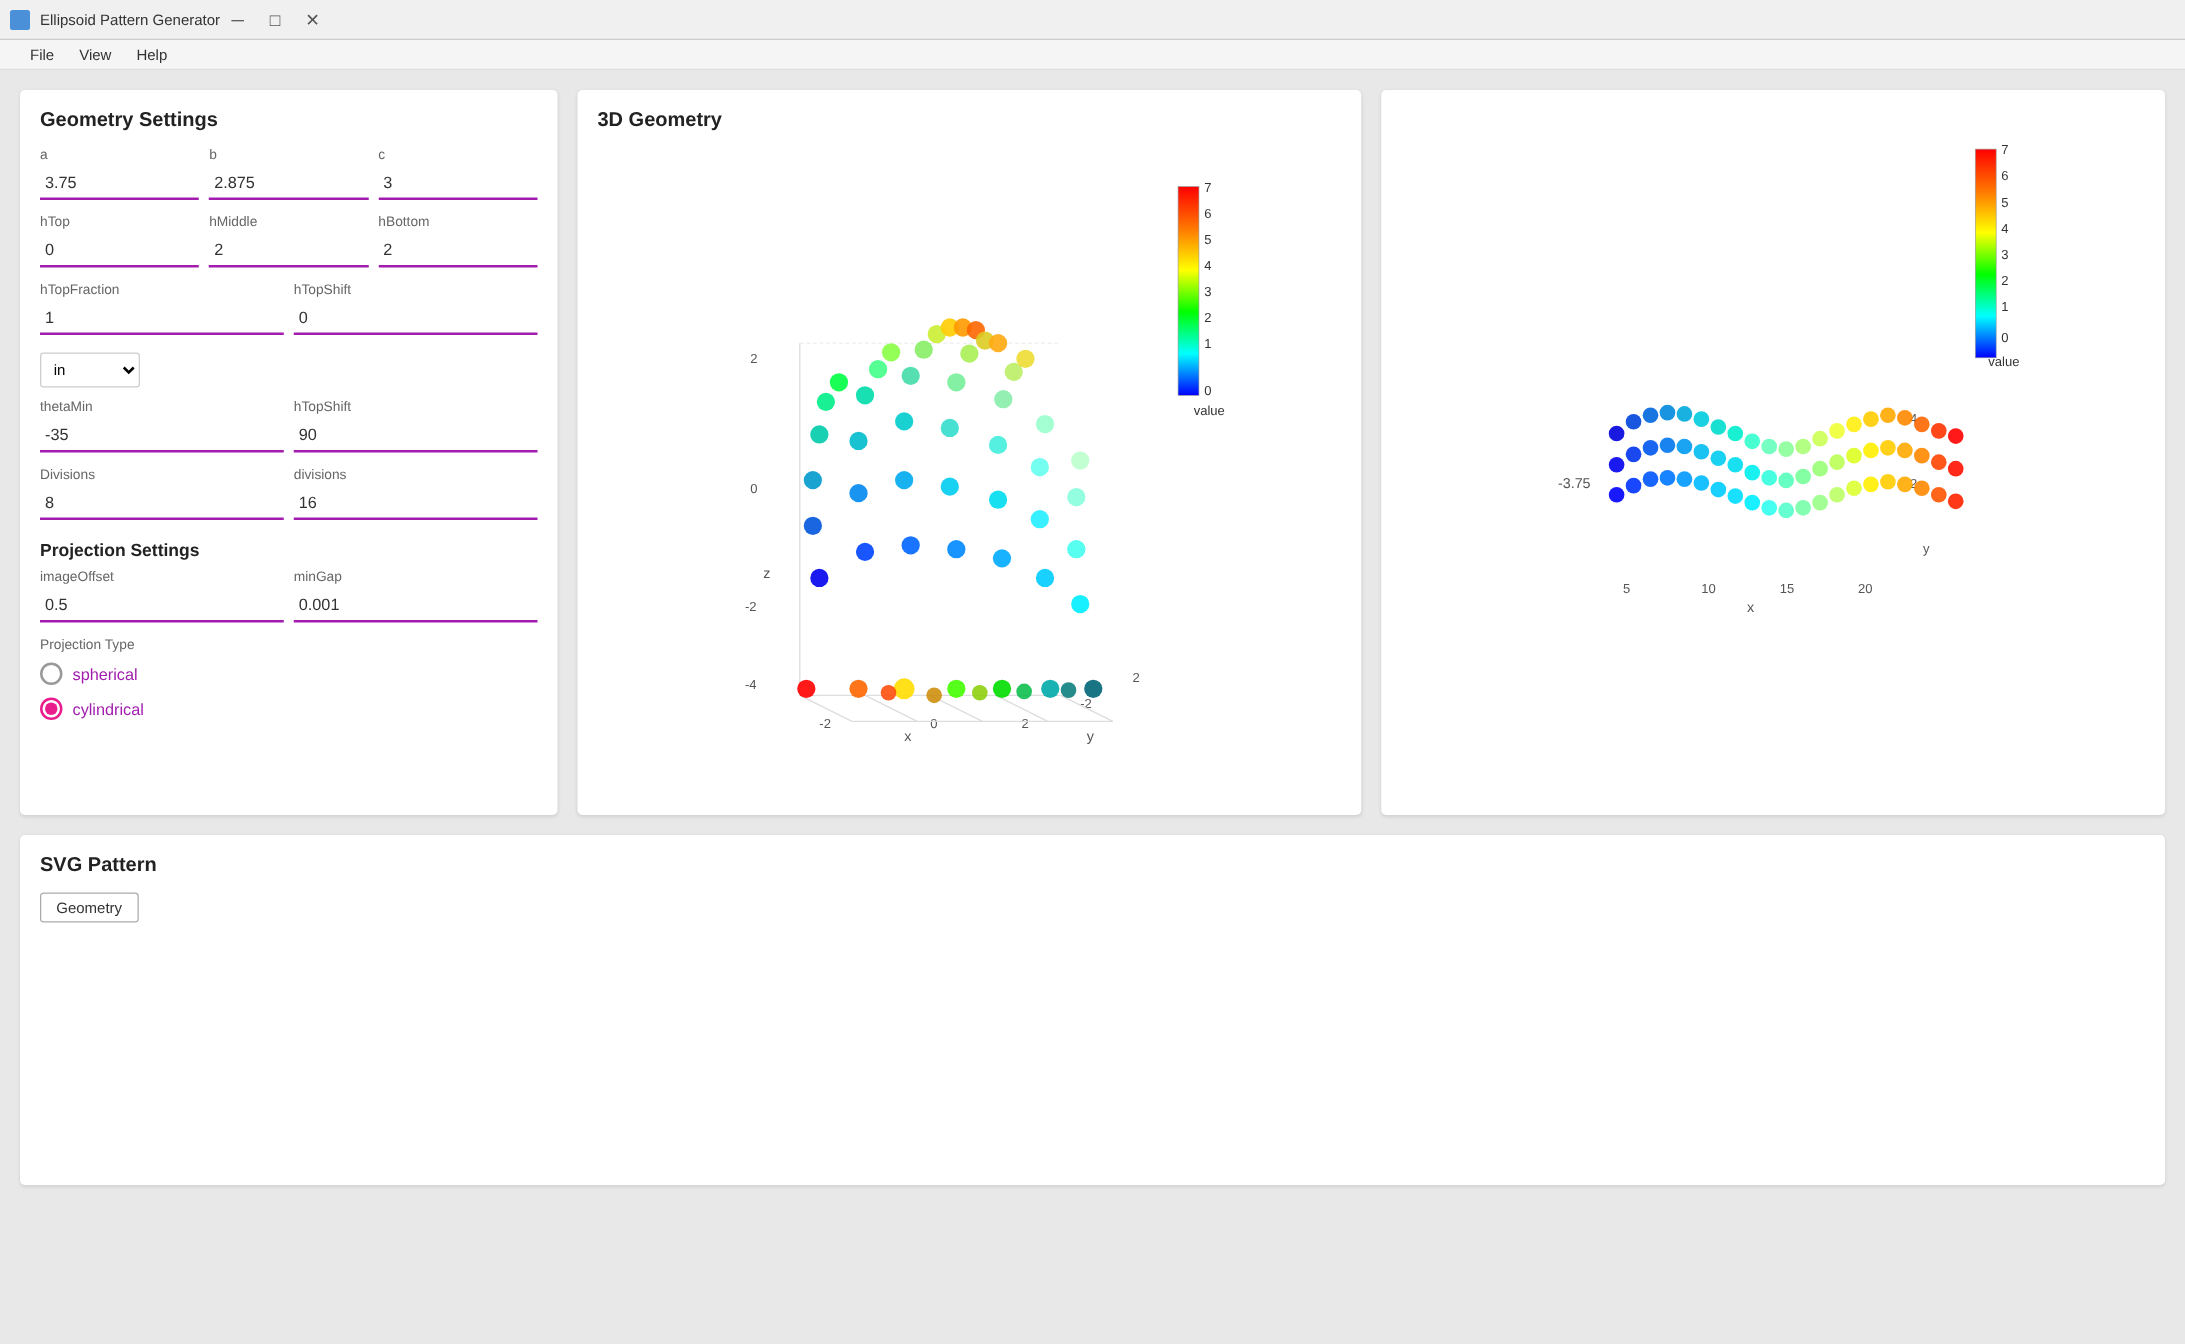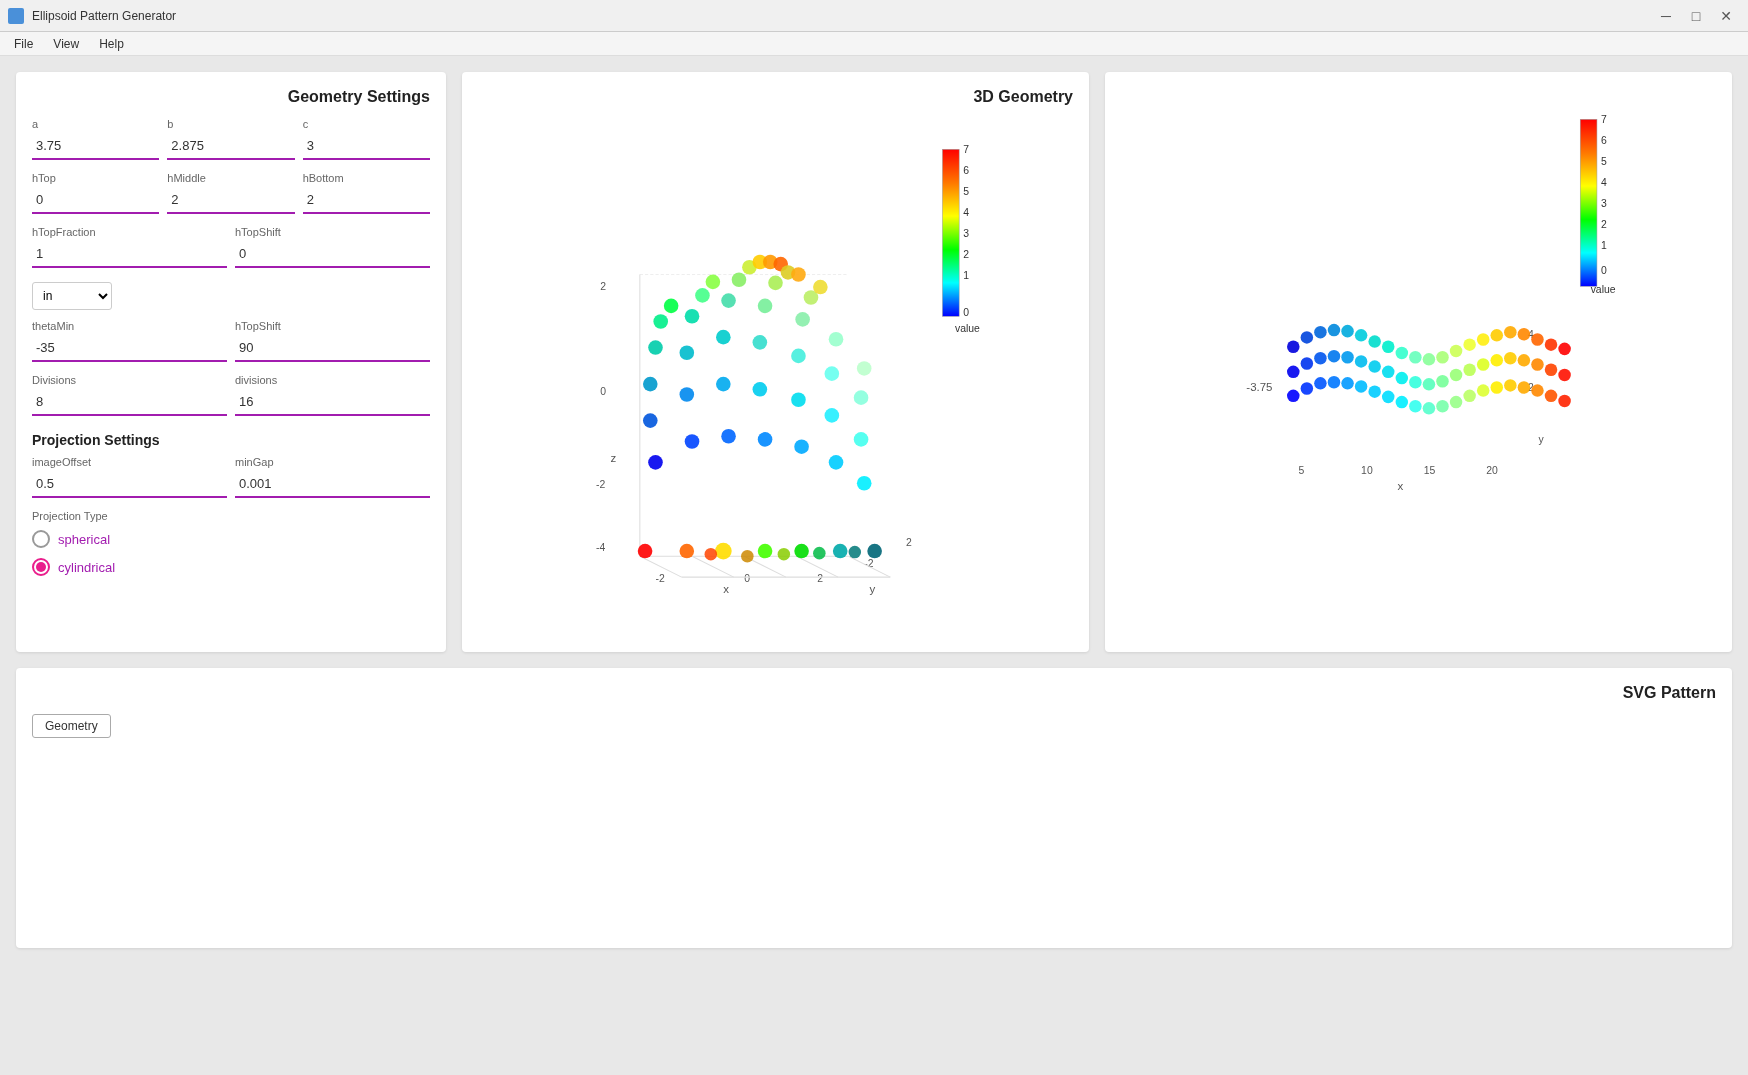--- a/index.html
+++ b/index.html
@@ -7,21 +7,21 @@
       font-family: 'Segoe UI', Arial, sans-serif;
       font-size: 12px;
       background: #e8e8e8;
       overflow: hidden;
       width: 1748px;
       height: 1075px;
     }
     .title-bar {
       display: flex;
       align-items: center;
-      justify-content: space-between;
+      justify-content: flex-start;
       background: #f0f0f0;
       height: 32px;
       padding: 0 8px;
       border-bottom: 1px solid #ccc;
     }
     .title-bar-left {
       display: flex;
       align-items: center;
       gap: 8px;
     }
@@ -49,21 +49,21 @@
       display: flex;
       align-items: center;
       justify-content: center;
       color: #555;
     }
     .menu-bar {
       display: flex;
       align-items: center;
       background: #f5f5f5;
       height: 24px;
-      padding: 0 4px;
+      padding: 0 14px;
       border-bottom: 1px solid #ddd;
     }
     .menu-item {
       padding: 2px 10px;
       cursor: pointer;
       font-size: 12px;
       color: #333;
     }
     .main-content {
       padding: 16px;
@@ -86,21 +86,20 @@
     }
     .settings-panel {
       width: 430px;
       flex-shrink: 0;
     }
     .panel-title {
       font-size: 16px;
       font-weight: 600;
       color: #222;
       margin-bottom: 12px;
-      text-align: right;
     }
     .form-grid {
       display: grid;
       grid-template-columns: 1fr 1fr 1fr;
       gap: 4px 8px;
       margin-bottom: 8px;
     }
     .form-grid-2 {
       display: grid;
       grid-template-columns: 1fr 1fr;

